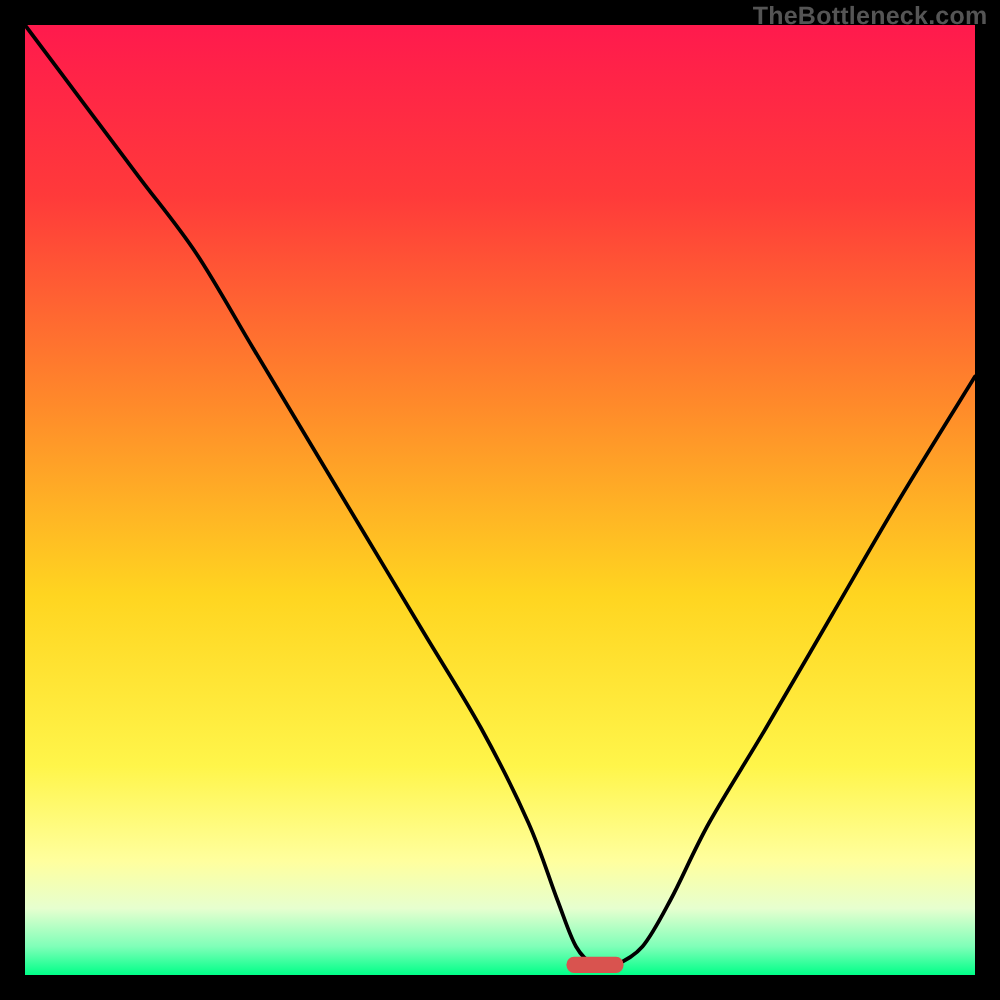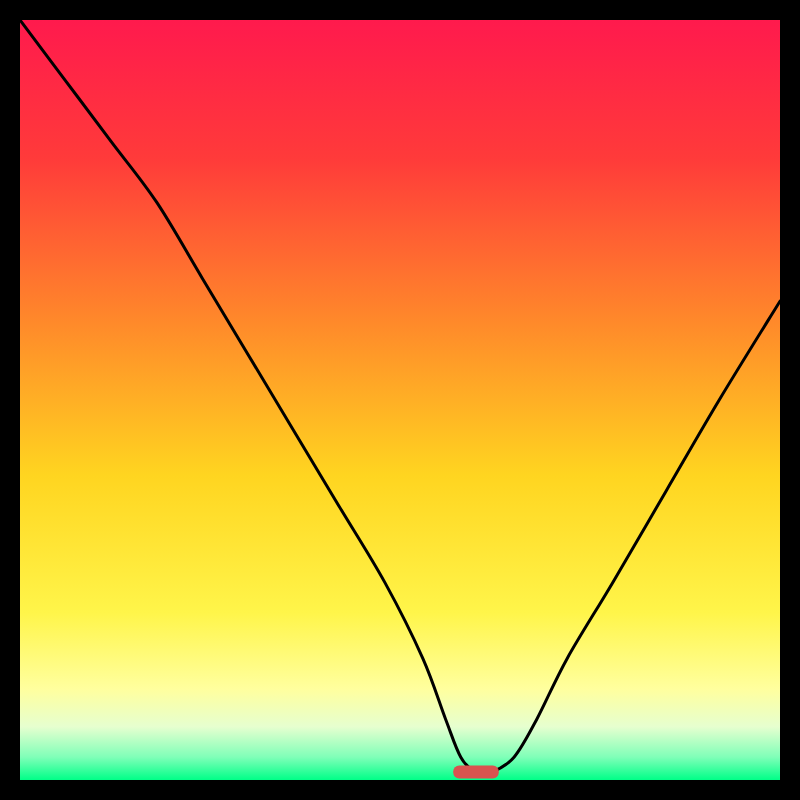--- a/index.html
+++ b/index.html
@@ -40,20 +40,21 @@
   }
   svg.curve {
     position: absolute;
     inset: 0;
   }
 </style>
 </head>
 <body>
 
 <div class="frame">
+  <div class="attribution">TheBottleneck.com</div>
 
   <div class="plot">
     <svg class="gradient" viewBox="0 0 760 760" preserveAspectRatio="none">
       <defs>
         <linearGradient id="bg" x1="0" y1="0" x2="0" y2="1">
             <stop offset="0%" stop-color="#ff1a4d"></stop>
             <stop offset="18%" stop-color="#ff3a3a"></stop>
             <stop offset="40%" stop-color="#ff8a2a"></stop>
             <stop offset="60%" stop-color="#ffd520"></stop>
             <stop offset="78%" stop-color="#fff54a"></stop>

